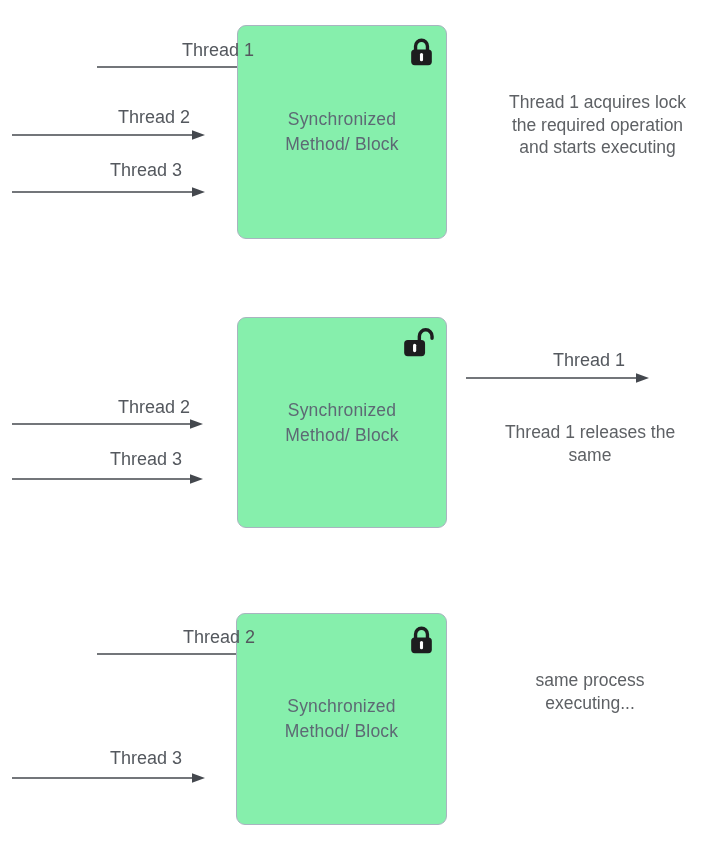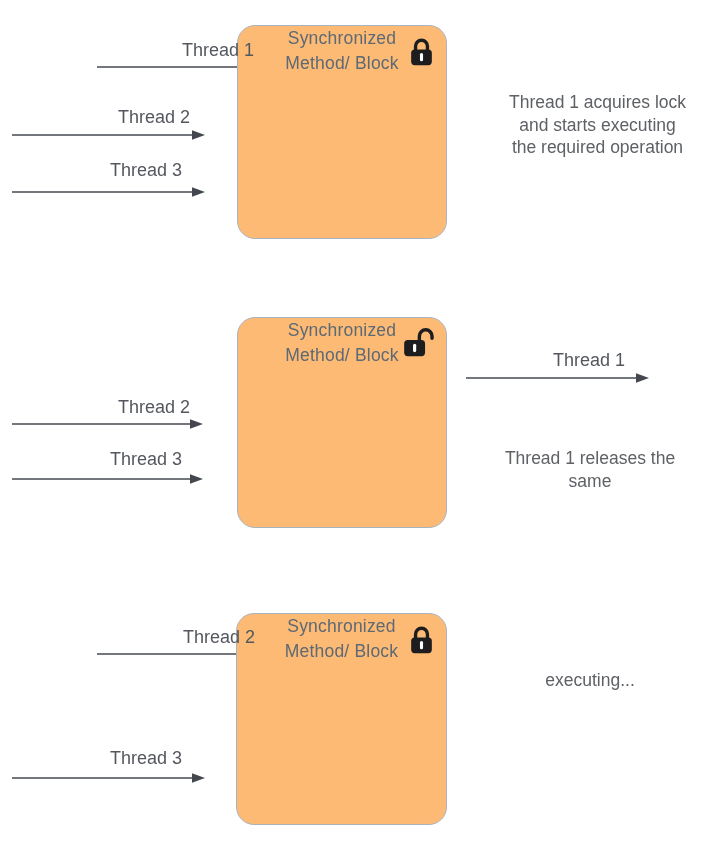--- a/index.html
+++ b/index.html
@@ -12,25 +12,26 @@
     overflow: hidden;
   }
   .arrows-overlay {
     position: absolute;
     left: 0; top: 0;
     width: 720px; height: 855px;
     pointer-events: none;
   }
   .sync-box {
     position: absolute;
-    background: #fdba74;
+    background: #86efac;
     border: 1.5px solid #a9b4c0;
-    border-radius: 18px;
+    border-radius: 9px;
     box-sizing: border-box;
     display: flex;
+    align-items: center;
     justify-content: center;
   }
   .sync-box-label {
     width: 150px;
     text-align: center;
     font-size: 17.5px;
     line-height: 25px;
     color: #5d6974;
     letter-spacing: 0.2px;
   }
@@ -104,47 +105,48 @@
   <svg class="lock-icon" style="left:406px; top:36px;" width="31" height="31" viewBox="0 0 24 24" xmlns="http://www.w3.org/2000/svg">
     <path d="M7.4 11V7.9a4.6 4.6 0 0 1 9.2 0V11" fill="none" stroke="#1d1d1f" stroke-width="2.6"></path>
     <rect x="4" y="10.4" width="16" height="12.2" rx="2.8" fill="#1d1d1f"></rect>
     <rect x="10.8" y="13.2" width="2.4" height="6.4" rx="1.2" fill="#ffffff"></rect>
   </svg>
   <div class="thread-label" style="left:94px; top:40px;">Thread 1</div>
   <div class="thread-label" style="left:30px; top:107px;">Thread 2</div>
   <div class="thread-label" style="left:22px; top:160px;">Thread 3</div>
   <div class="caption" style="left:480px; top:91px; width:235px;">
     <div>Thread 1 acquires lock</div>
+    <div>the required operation</div>
     <div>and starts executing</div>
-    <div>the required operation</div>
   </div>
 
   <div class="sync-box" style="left:237px; top:317px; width:210px; height:211px;">
     <div class="sync-box-label">Synchronized Method/ Block</div>
   </div>
   <svg class="lock-icon" style="left:401px; top:326px;" width="38" height="33" viewBox="0 0 30 26" xmlns="http://www.w3.org/2000/svg">
     <path d="M14.5 11.5V8a5 5 0 0 1 10 0v1.7" fill="none" stroke="#1d1d1f" stroke-width="2.7" stroke-linecap="round"></path>
     <rect x="2.5" y="11" width="16.5" height="12.8" rx="2.9" fill="#1d1d1f"></rect>
     <rect x="9.5" y="14" width="2.5" height="6.6" rx="1.25" fill="#ffffff"></rect>
   </svg>
   <div class="thread-label" style="left:30px; top:397px;">Thread 2</div>
   <div class="thread-label" style="left:22px; top:449px;">Thread 3</div>
   <div class="thread-label" style="left:465px; top:350px;">Thread 1</div>
-  <div class="caption" style="left:470px; top:421px; width:240px;margin-top:26px;">
+  <div class="caption" style="left:470px; top:421px; width:240px;">
     <div>Thread 1 releases the</div>
     <div>same</div>
   </div>
 
   <div class="sync-box" style="left:236px; top:613px; width:211px; height:212px;">
     <div class="sync-box-label">Synchronized Method/ Block</div>
   </div>
   <svg class="lock-icon" style="left:406px; top:624px;" width="31" height="31" viewBox="0 0 24 24" xmlns="http://www.w3.org/2000/svg">
     <path d="M7.4 11V7.9a4.6 4.6 0 0 1 9.2 0V11" fill="none" stroke="#1d1d1f" stroke-width="2.6"></path>
     <rect x="4" y="10.4" width="16" height="12.2" rx="2.8" fill="#1d1d1f"></rect>
     <rect x="10.8" y="13.2" width="2.4" height="6.4" rx="1.2" fill="#ffffff"></rect>
   </svg>
   <div class="thread-label" style="left:95px; top:627px;">Thread 2</div>
   <div class="thread-label" style="left:22px; top:748px;">Thread 3</div>
   <div class="caption" style="left:470px; top:669px; width:240px;">
+    <div>same process</div>
     <div>executing...</div>
   </div>
 
 </div>
 
 </body></html>

